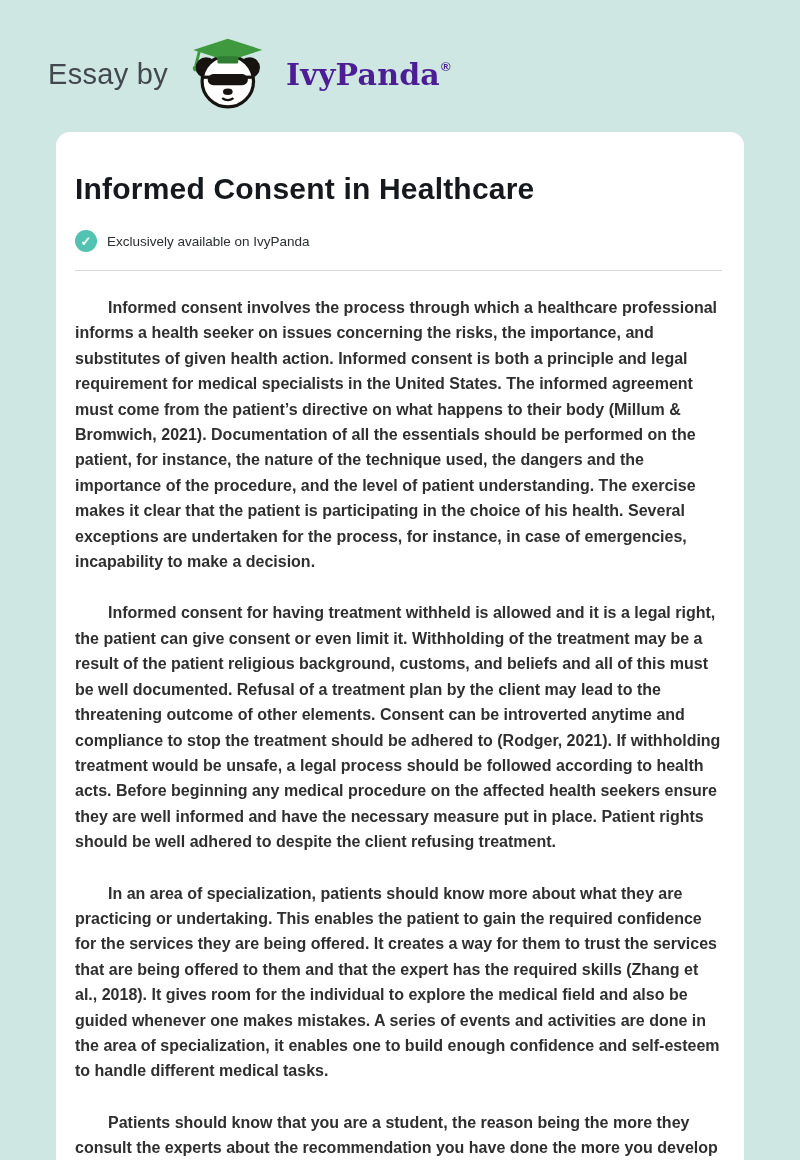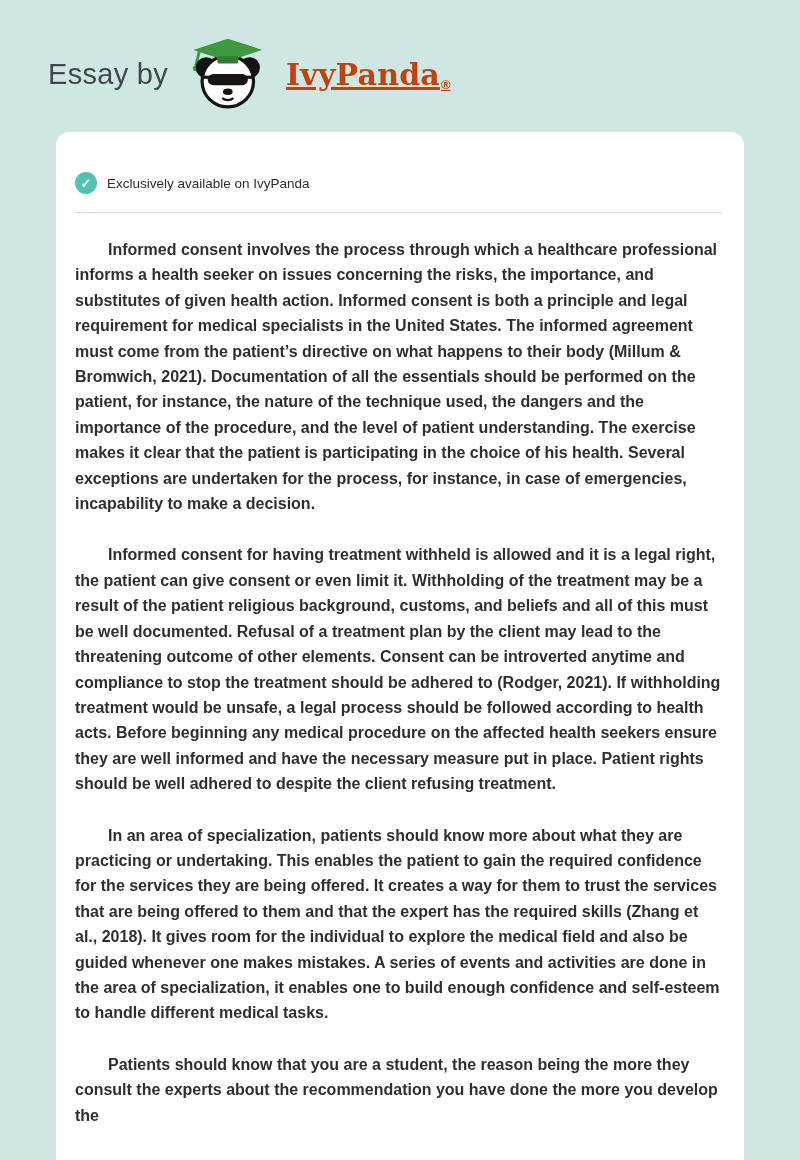--- a/index.html
+++ b/index.html
@@ -21,25 +21,24 @@
   .essay-by {
     font-size: 29px;
     color: #424750;
     letter-spacing: 0.3px;
   }
   .logo-svg { display: block; }
   .brand {
     font-family: "DejaVu Serif", serif;
     font-weight: 700;
     font-size: 30px;
-    color: #c2410c;
+    color: #4c1d95;
     letter-spacing: 0.2px;
     display: flex;
-    align-items: flex-end;
-    text-decoration: underline;
+    align-items: flex-start;
   }
   .registered {
     font-size: 13px;
     margin-top: 2px;
     margin-left: 1px;
     font-family: "Liberation Sans", sans-serif;
     font-weight: 700;
   }
   .card {
     width: 688px;
@@ -124,20 +123,21 @@
     </svg>
   </span>
 
   <span class="brand">
     <span>IvyPanda</span>
     <span class="registered">®</span>
   </span>
 </header>
 
 <main class="card">
+  <h1 class="title">Informed Consent in Healthcare</h1>
 
   <div class="badge-row">
     <span class="check-circle">✓</span>
     <span class="badge-text">Exclusively available on IvyPanda</span>
   </div>
 
   <hr class="divider">
 
   <article class="essay">
     <p>Informed consent involves the process through which a healthcare professional informs a health seeker on issues concerning the risks, the importance, and substitutes of given health action. Informed consent is both a principle and legal requirement for medical specialists in the United States. The informed agreement must come from the patient’s directive on what happens to their body (Millum &amp; Bromwich, 2021). Documentation of all the essentials should be performed on the patient, for instance, the nature of the technique used, the dangers and the importance of the procedure, and the level of patient understanding. The exercise makes it clear that the patient is participating in the choice of his health. Several exceptions are undertaken for the process, for instance, in case of emergencies, incapability to make a decision.</p>

